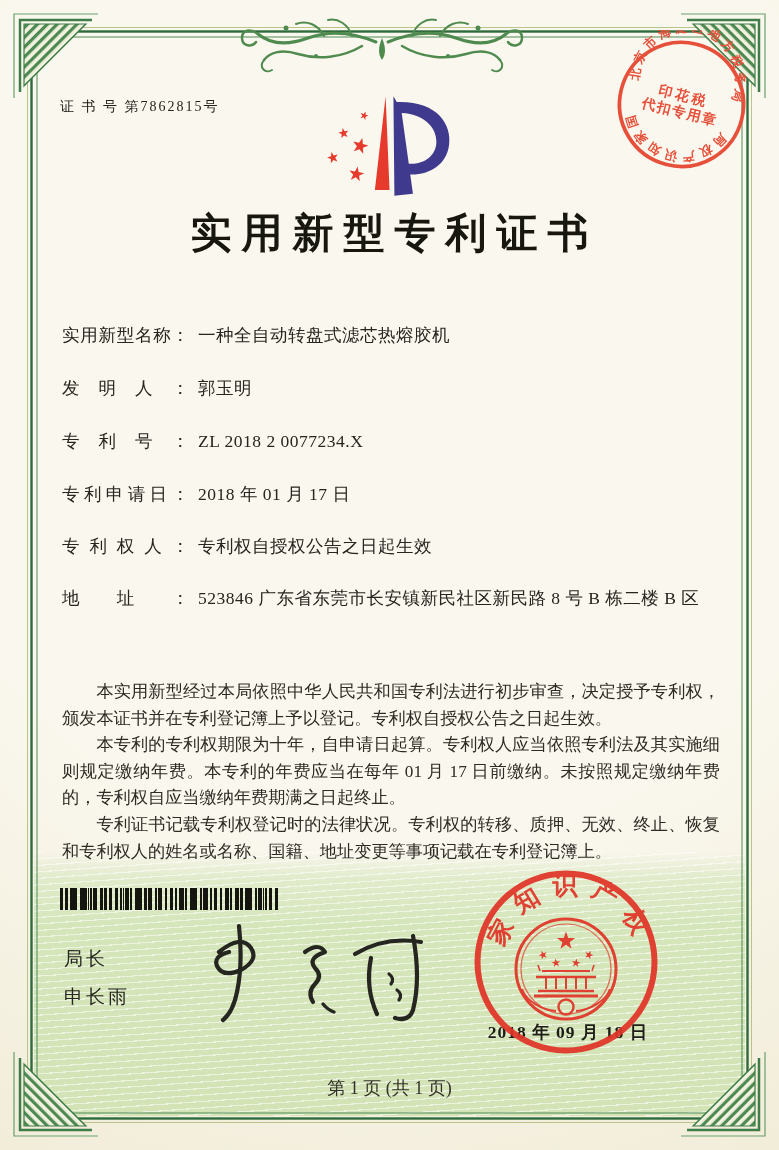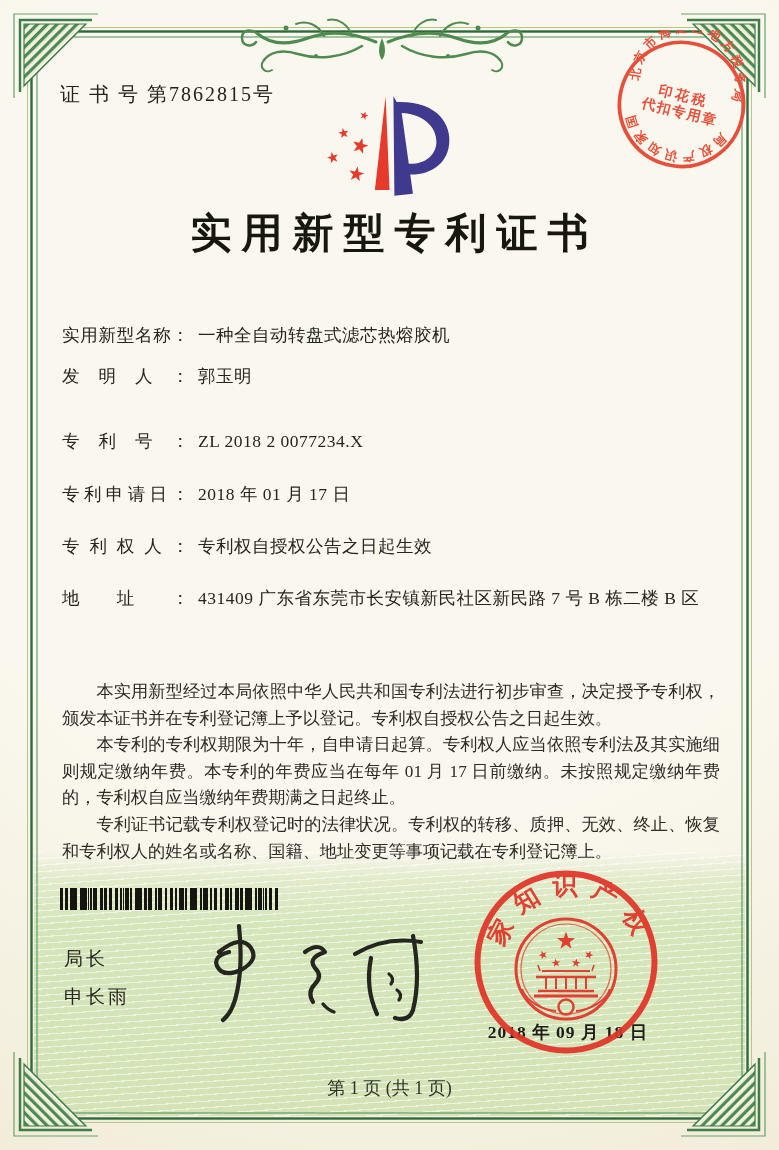--- a/index.html
+++ b/index.html
@@ -3,21 +3,21 @@
 <meta charset="utf-8">
 <style>
   html,body{margin:0;padding:0;background:#e8e4d6;}
   #cert{
     position:relative;width:779px;height:1150px;margin:0 auto;overflow:hidden;
     background:radial-gradient(circle at 50% 30%, #faf7ee 55%, #f2edd9 100%);
     font-family:"Liberation Serif","DejaVu Serif",serif;color:#26251f;
   }
   .abs{position:absolute;}
   
-  .cert-no{left:60px;top:81px;font-size:20px;letter-spacing:2px;color:#23221c;z-index:2;}
+  .cert-no{left:60px;top:98px;font-size:14px;letter-spacing:2px;color:#23221c;z-index:2;}
   .doc-title{left:0;top:206px;width:779px;text-align:center;font-size:41px;font-weight:600;
     letter-spacing:10px;padding-left:10px;box-sizing:border-box;color:#17160f;z-index:2;}
   
   .frow{left:62px;width:660px;font-size:17.5px;line-height:27px;z-index:2;}
   .flabel{display:inline-block;width:127px;text-align:justify;text-align-last:justify;vertical-align:top;}
   .fvalue{display:inline-block;margin-left:9px;width:510px;vertical-align:top;letter-spacing:.5px;}
   .grant-right{position:absolute;left:370px;top:0;white-space:nowrap;}
   
   .paras{left:62px;top:679px;width:658px;z-index:2;font-size:17.2px;line-height:26.6px;
     text-align:justify;color:#2c2b24;}
@@ -127,34 +127,34 @@
         <textPath href="#taxBotArc" startOffset="50%" text-anchor="middle">局权产识知家国</textPath>
       </text>
     </g>
   </svg>
 
   <div class="abs doc-title">实用新型专利证书</div>
 
   <div class="abs frow" style="top:322px">
     <span class="flabel">实用新型名称：</span><span class="fvalue">一种全自动转盘式滤芯热熔胶机</span>
   </div>
-  <div class="abs frow" style="top:363px">
+  <div class="abs frow" style="top:375px">
     <span class="flabel">发明人：</span><span class="fvalue">郭玉明</span>
   </div>
   <div class="abs frow" style="top:428px">
     <span class="flabel">专利号：</span><span class="fvalue">ZL 2018 2 0077234.X</span>
   </div>
   <div class="abs frow" style="top:481px">
     <span class="flabel">专利申请日：</span><span class="fvalue">2018 年 01 月 17 日</span>
   </div>
   <div class="abs frow" style="top:533px">
     <span class="flabel">专利权人：</span><span class="fvalue">专利权自授权公告之日起生效</span>
   </div>
   <div class="abs frow" style="top:585px">
-    <span class="flabel">地址：</span><span class="fvalue">431409 广东省东莞市长安镇新民社区新民路 7 号 B 栋二楼 B 区</span>
+    <span class="flabel">地址：</span><span class="fvalue">523846 广东省东莞市长安镇新民社区新民路 8 号 B 栋二楼 B 区</span>
   </div>
 
   <div class="abs paras">
     <p>本实用新型经过本局依照中华人民共和国专利法进行初步审查，决定授予专利权，颁发本证书并在专利登记簿上予以登记。专利权自授权公告之日起生效。</p>
     <p>本专利的专利权期限为十年，自申请日起算。专利权人应当依照专利法及其实施细则规定缴纳年费。本专利的年费应当在每年 01 月 17 日前缴纳。未按照规定缴纳年费的，专利权自应当缴纳年费期满之日起终止。</p>
     <p>专利证书记载专利权登记时的法律状况。专利权的转移、质押、无效、终止、恢复和专利权人的姓名或名称、国籍、地址变更等事项记载在专利登记簿上。</p>
   </div>
 
   <div class="abs barcode"></div>
 

